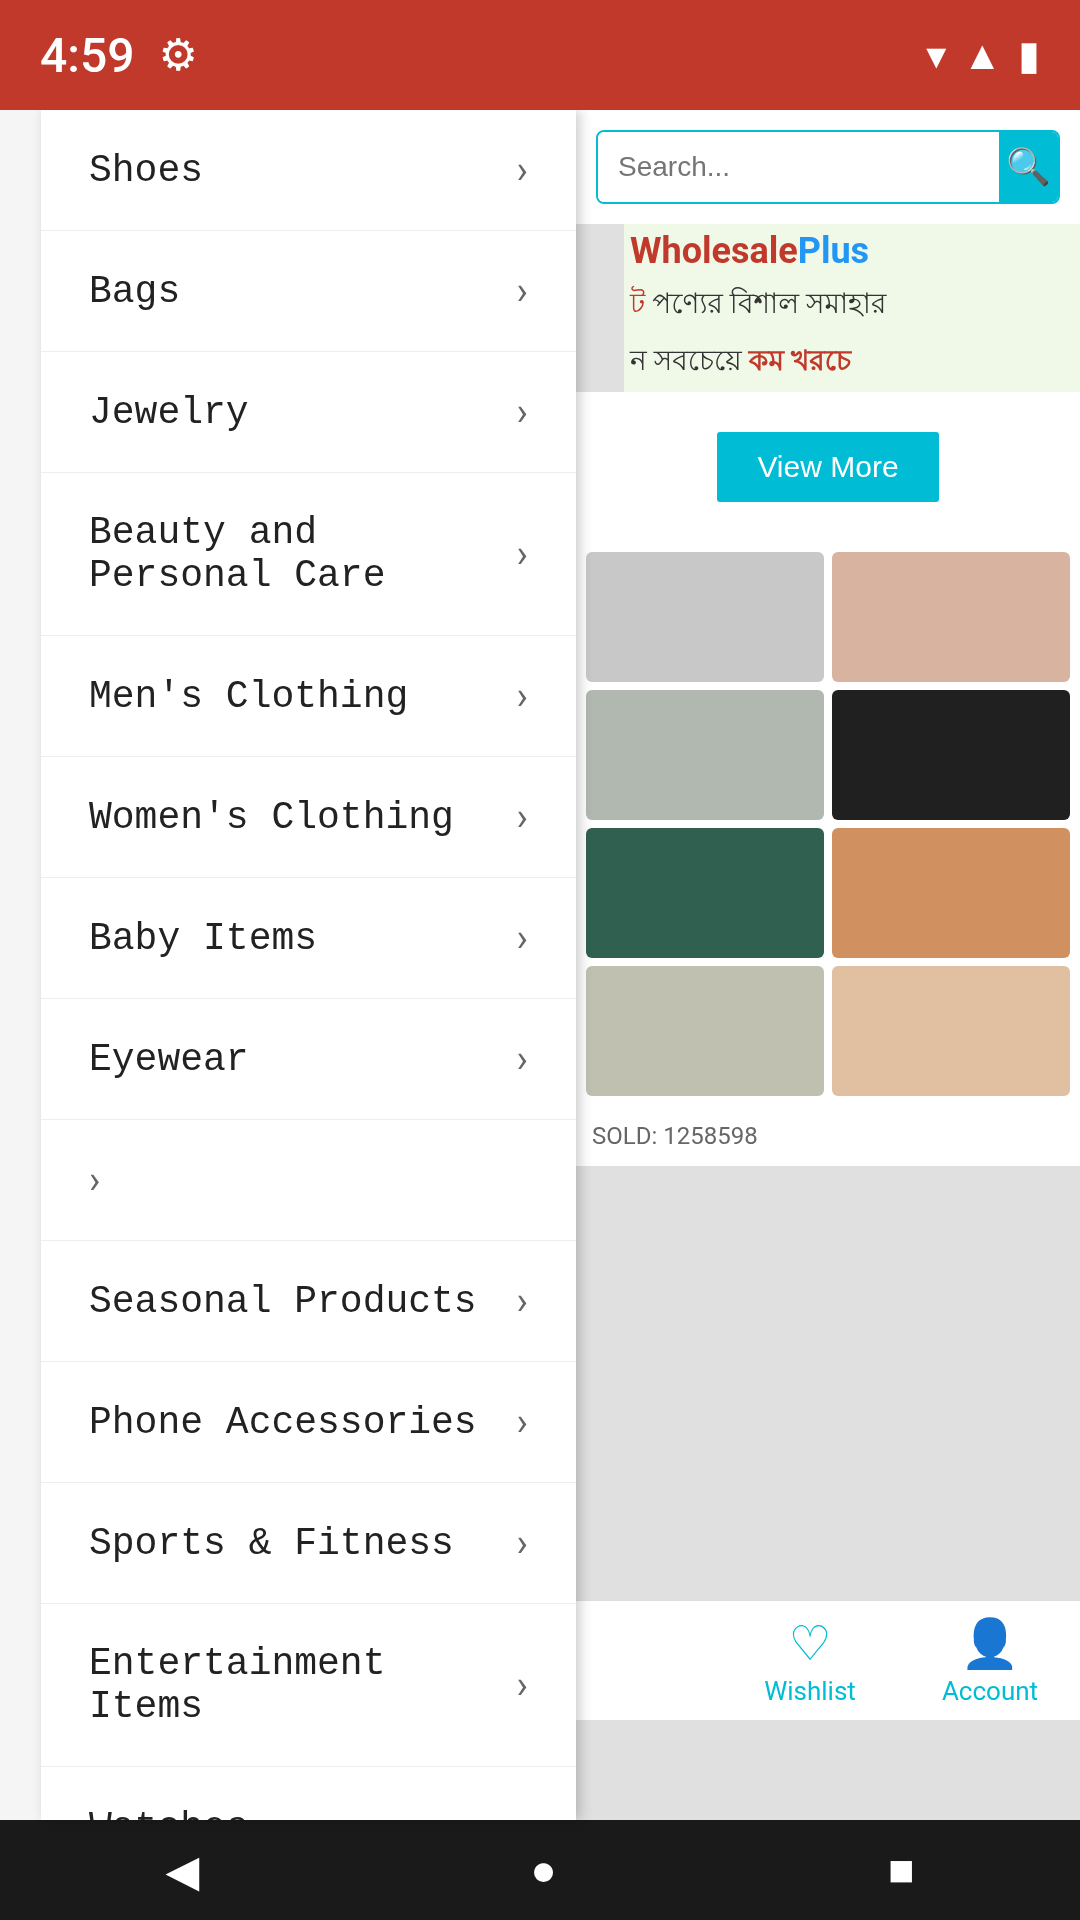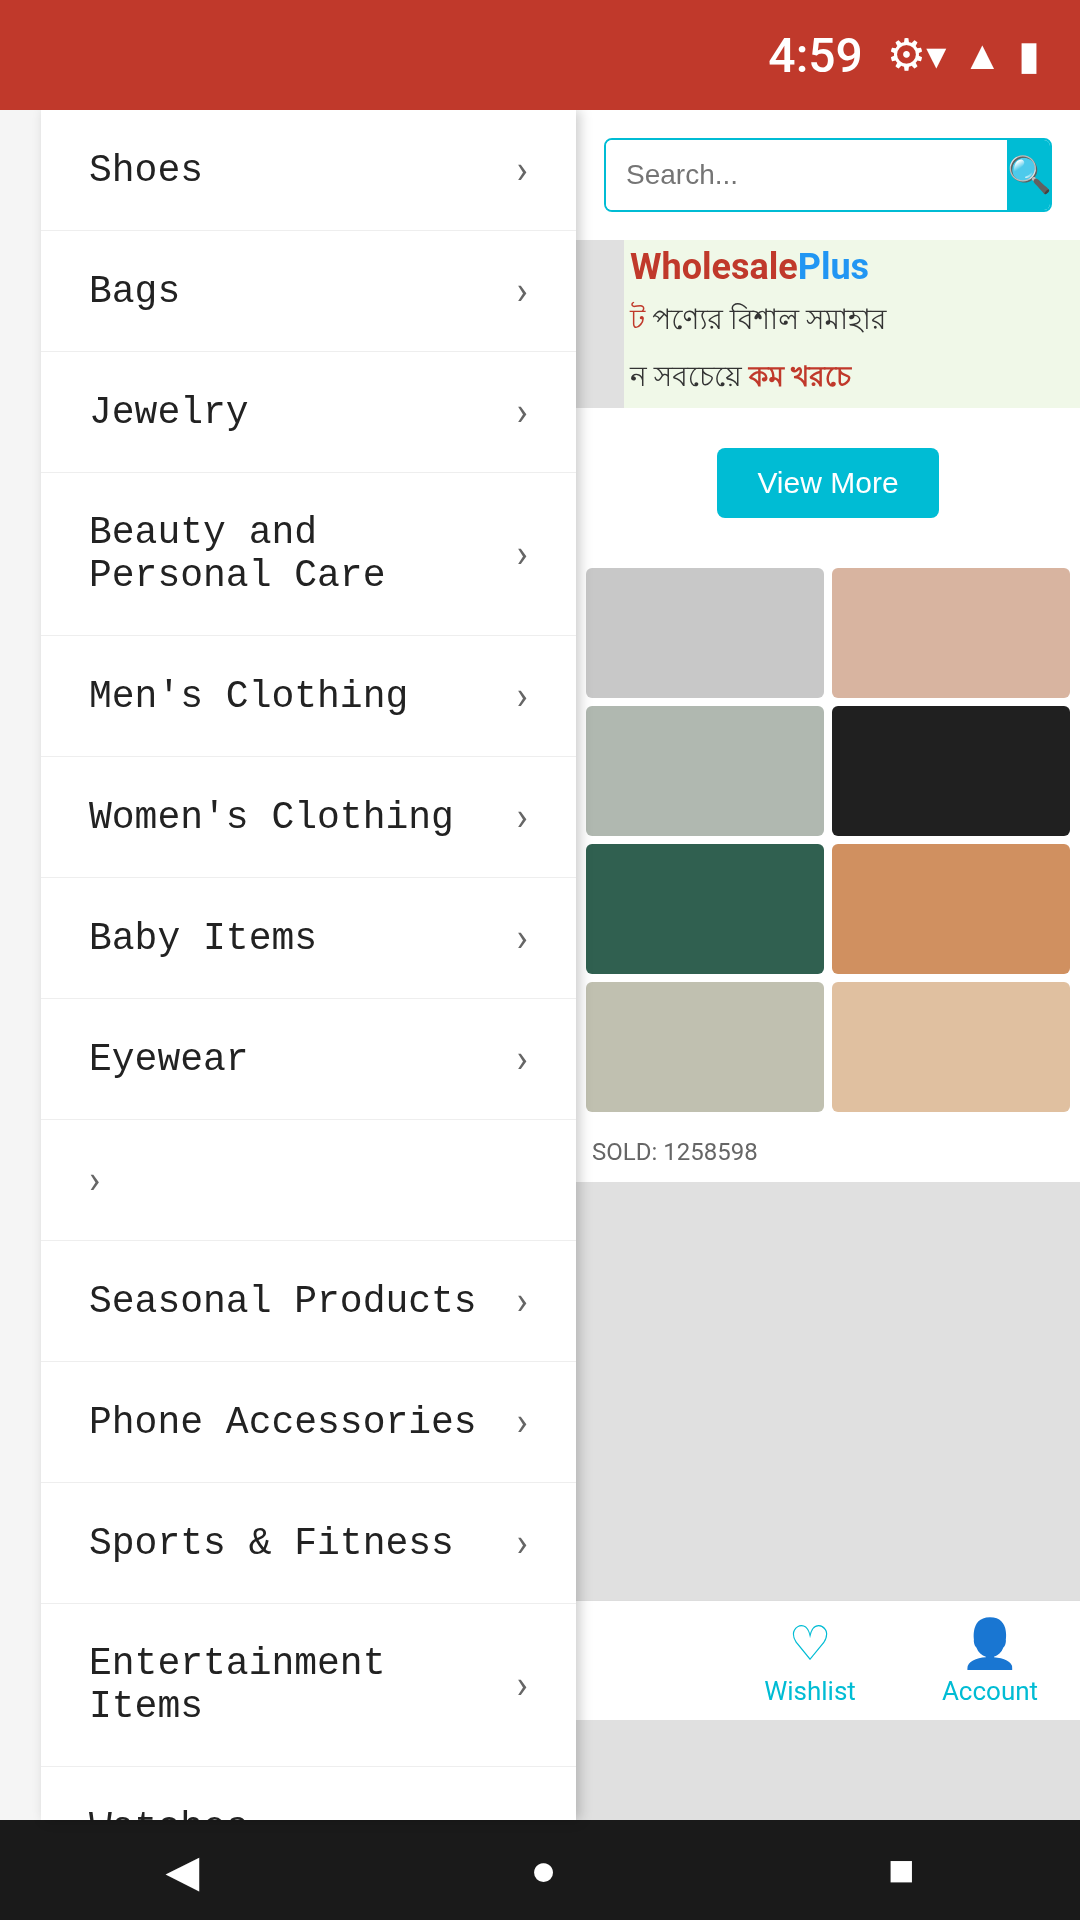--- a/index.html
+++ b/index.html
@@ -13,21 +13,21 @@
       position: relative;
     }
 
     
     .status-bar {
       width: 100%;
       height: 110px;
       background: #c0392b;
       display: flex;
       align-items: center;
-      justify-content: flex-end;
+      justify-content: space-between;
       padding: 0 40px;
       position: relative;
       z-index: 100;
     }
     .status-left {
       display: flex;
       align-items: center;
       gap: 24px;
     }
     .status-time {
@@ -94,21 +94,21 @@
     .right-panel {
       flex: 1;
       height: 100%;
       background: #e0e0e0;
       overflow: hidden;
       position: relative;
     }
 
     
     .search-area {
-      padding: 28px;
+      padding: 20px;
       background: white;
     }
     .search-bar {
       display: flex;
       align-items: center;
       border: 2px solid #00bcd4;
       border-radius: 8px;
       overflow: hidden;
     }
     .search-input {
@@ -154,21 +154,21 @@
       font-size: 28px;
       color: #333;
       margin-top: 10px;
     }
     .banner-highlight { color: #c0392b; font-weight: bold; }
 
     .view-more-btn {
       background: #00bcd4;
       color: white;
       border: none;
-      border-radius: 8px;
+      border-radius: 3px;
       padding: 18px 40px;
       font-size: 30px;
       cursor: pointer;
       margin: 20px auto;
       display: block;
     }
 
     
     .product-grid {
       display: grid;

